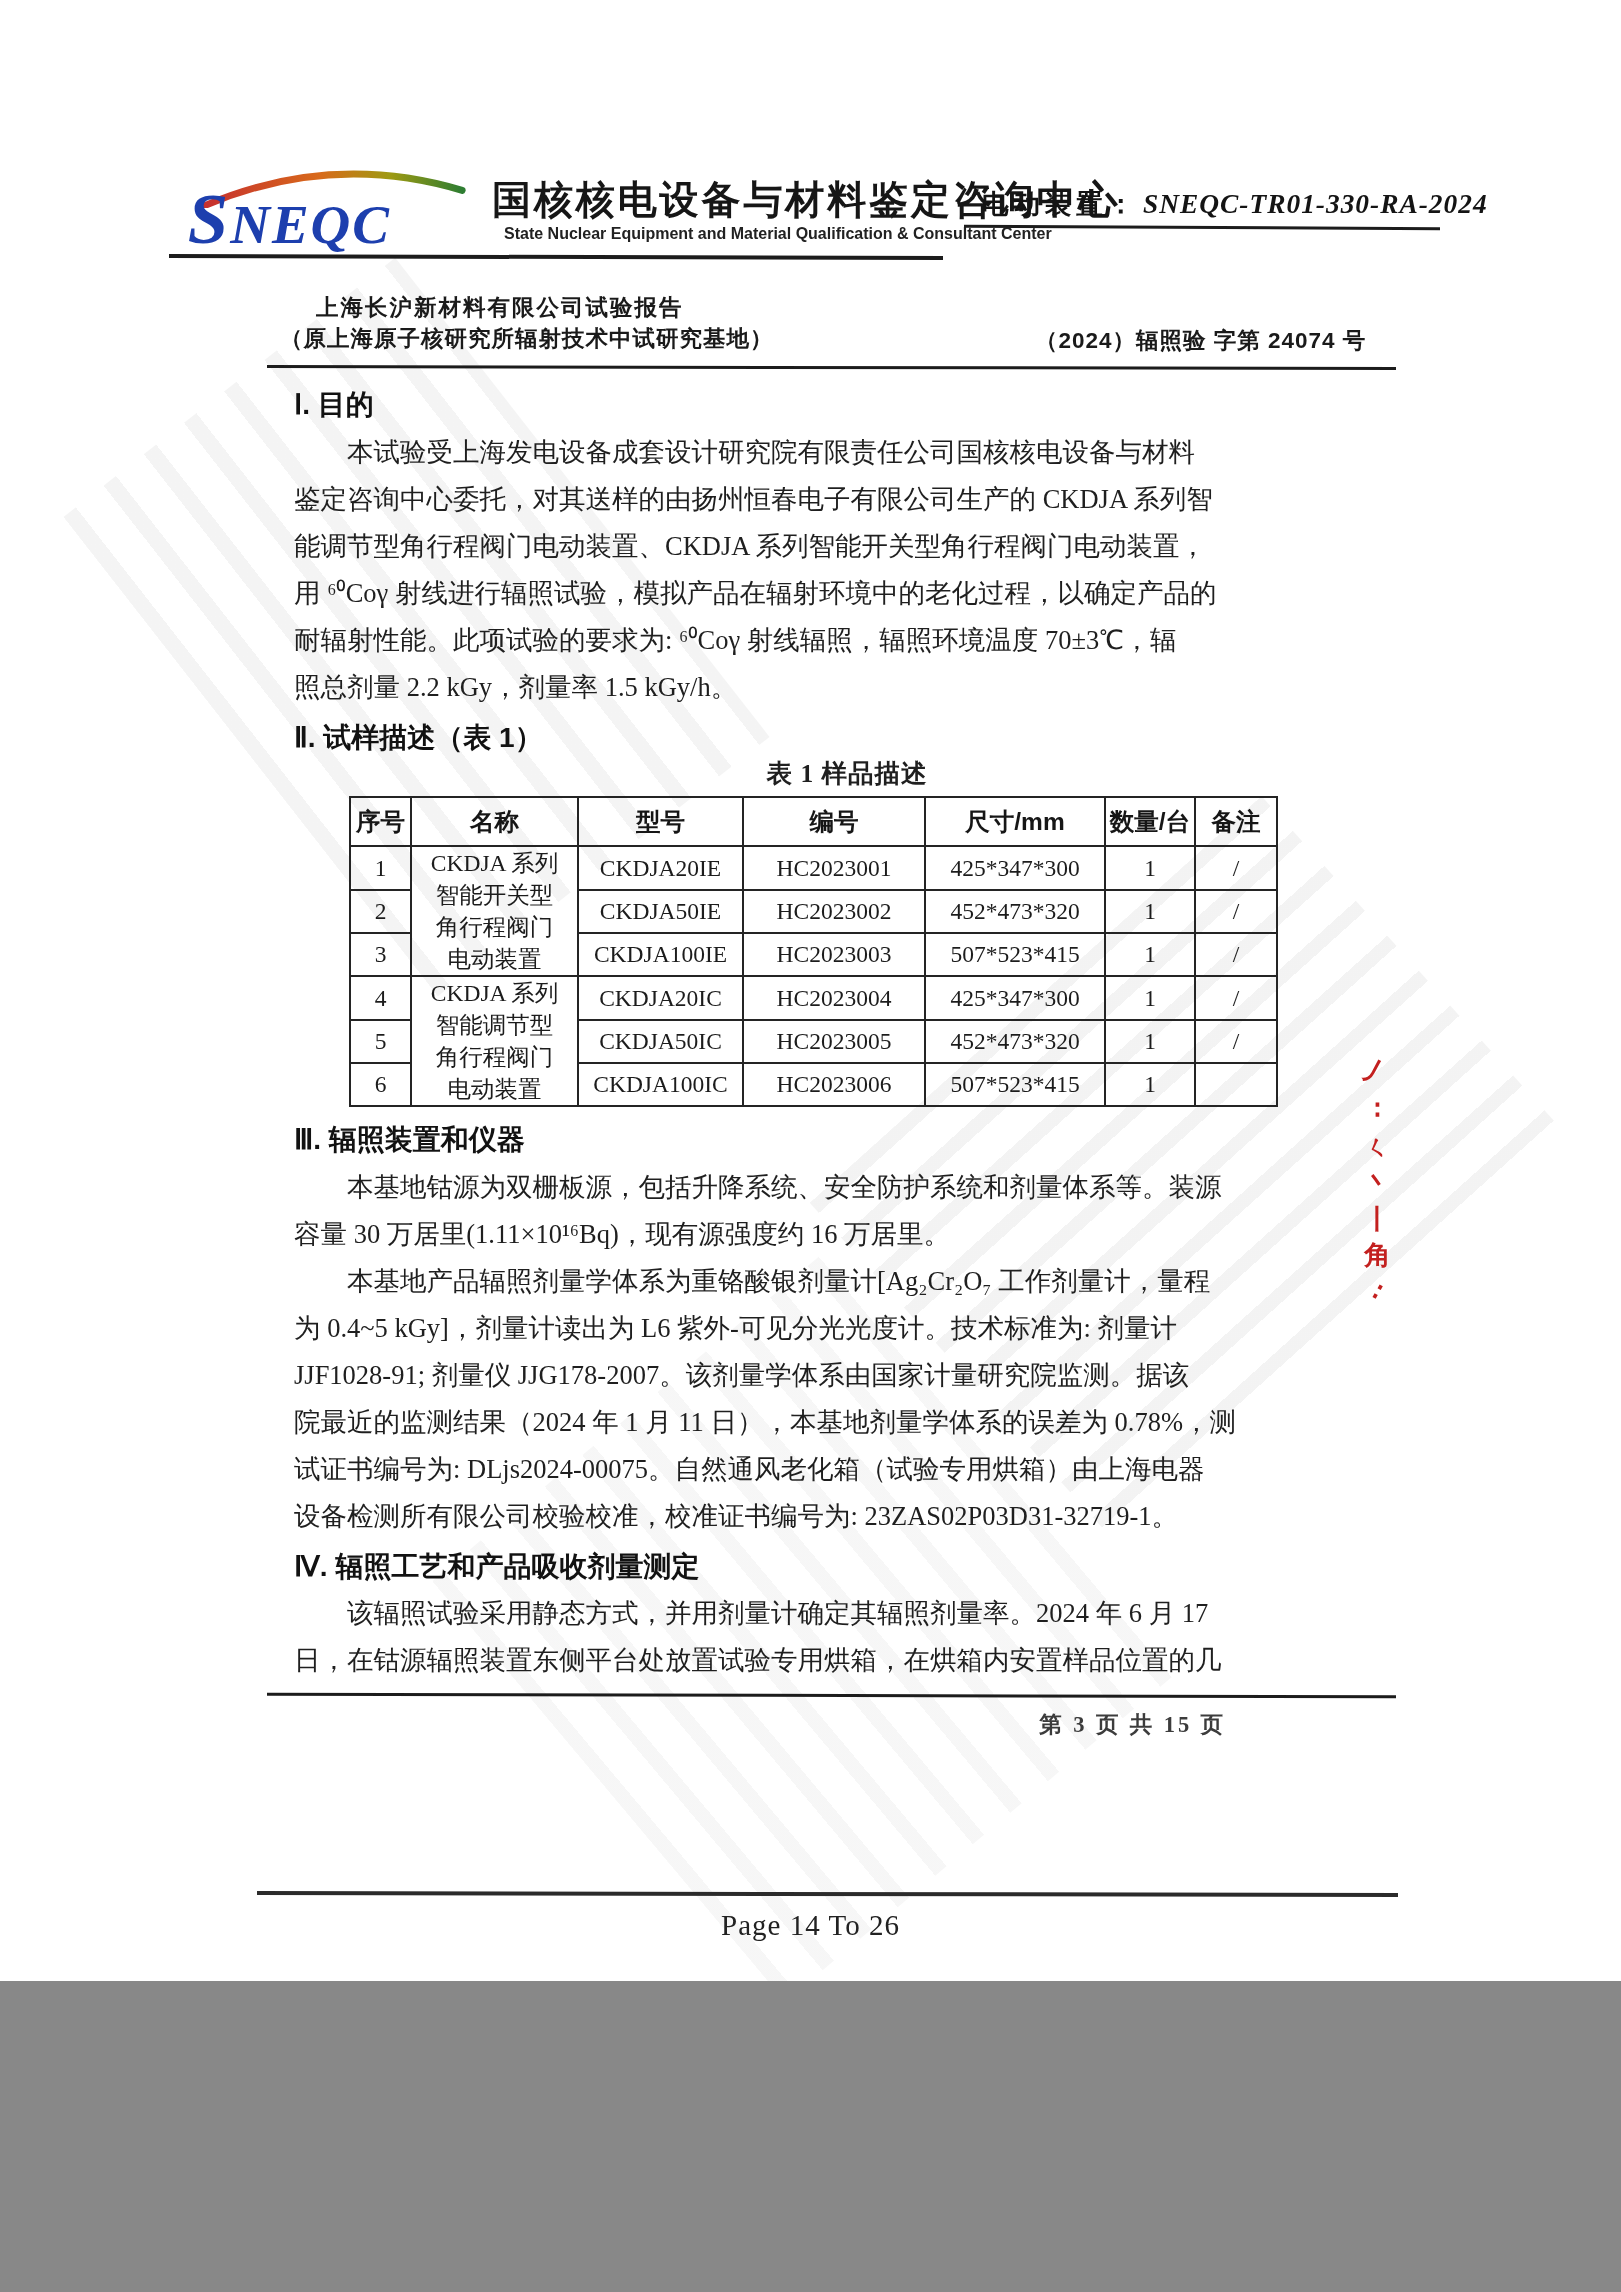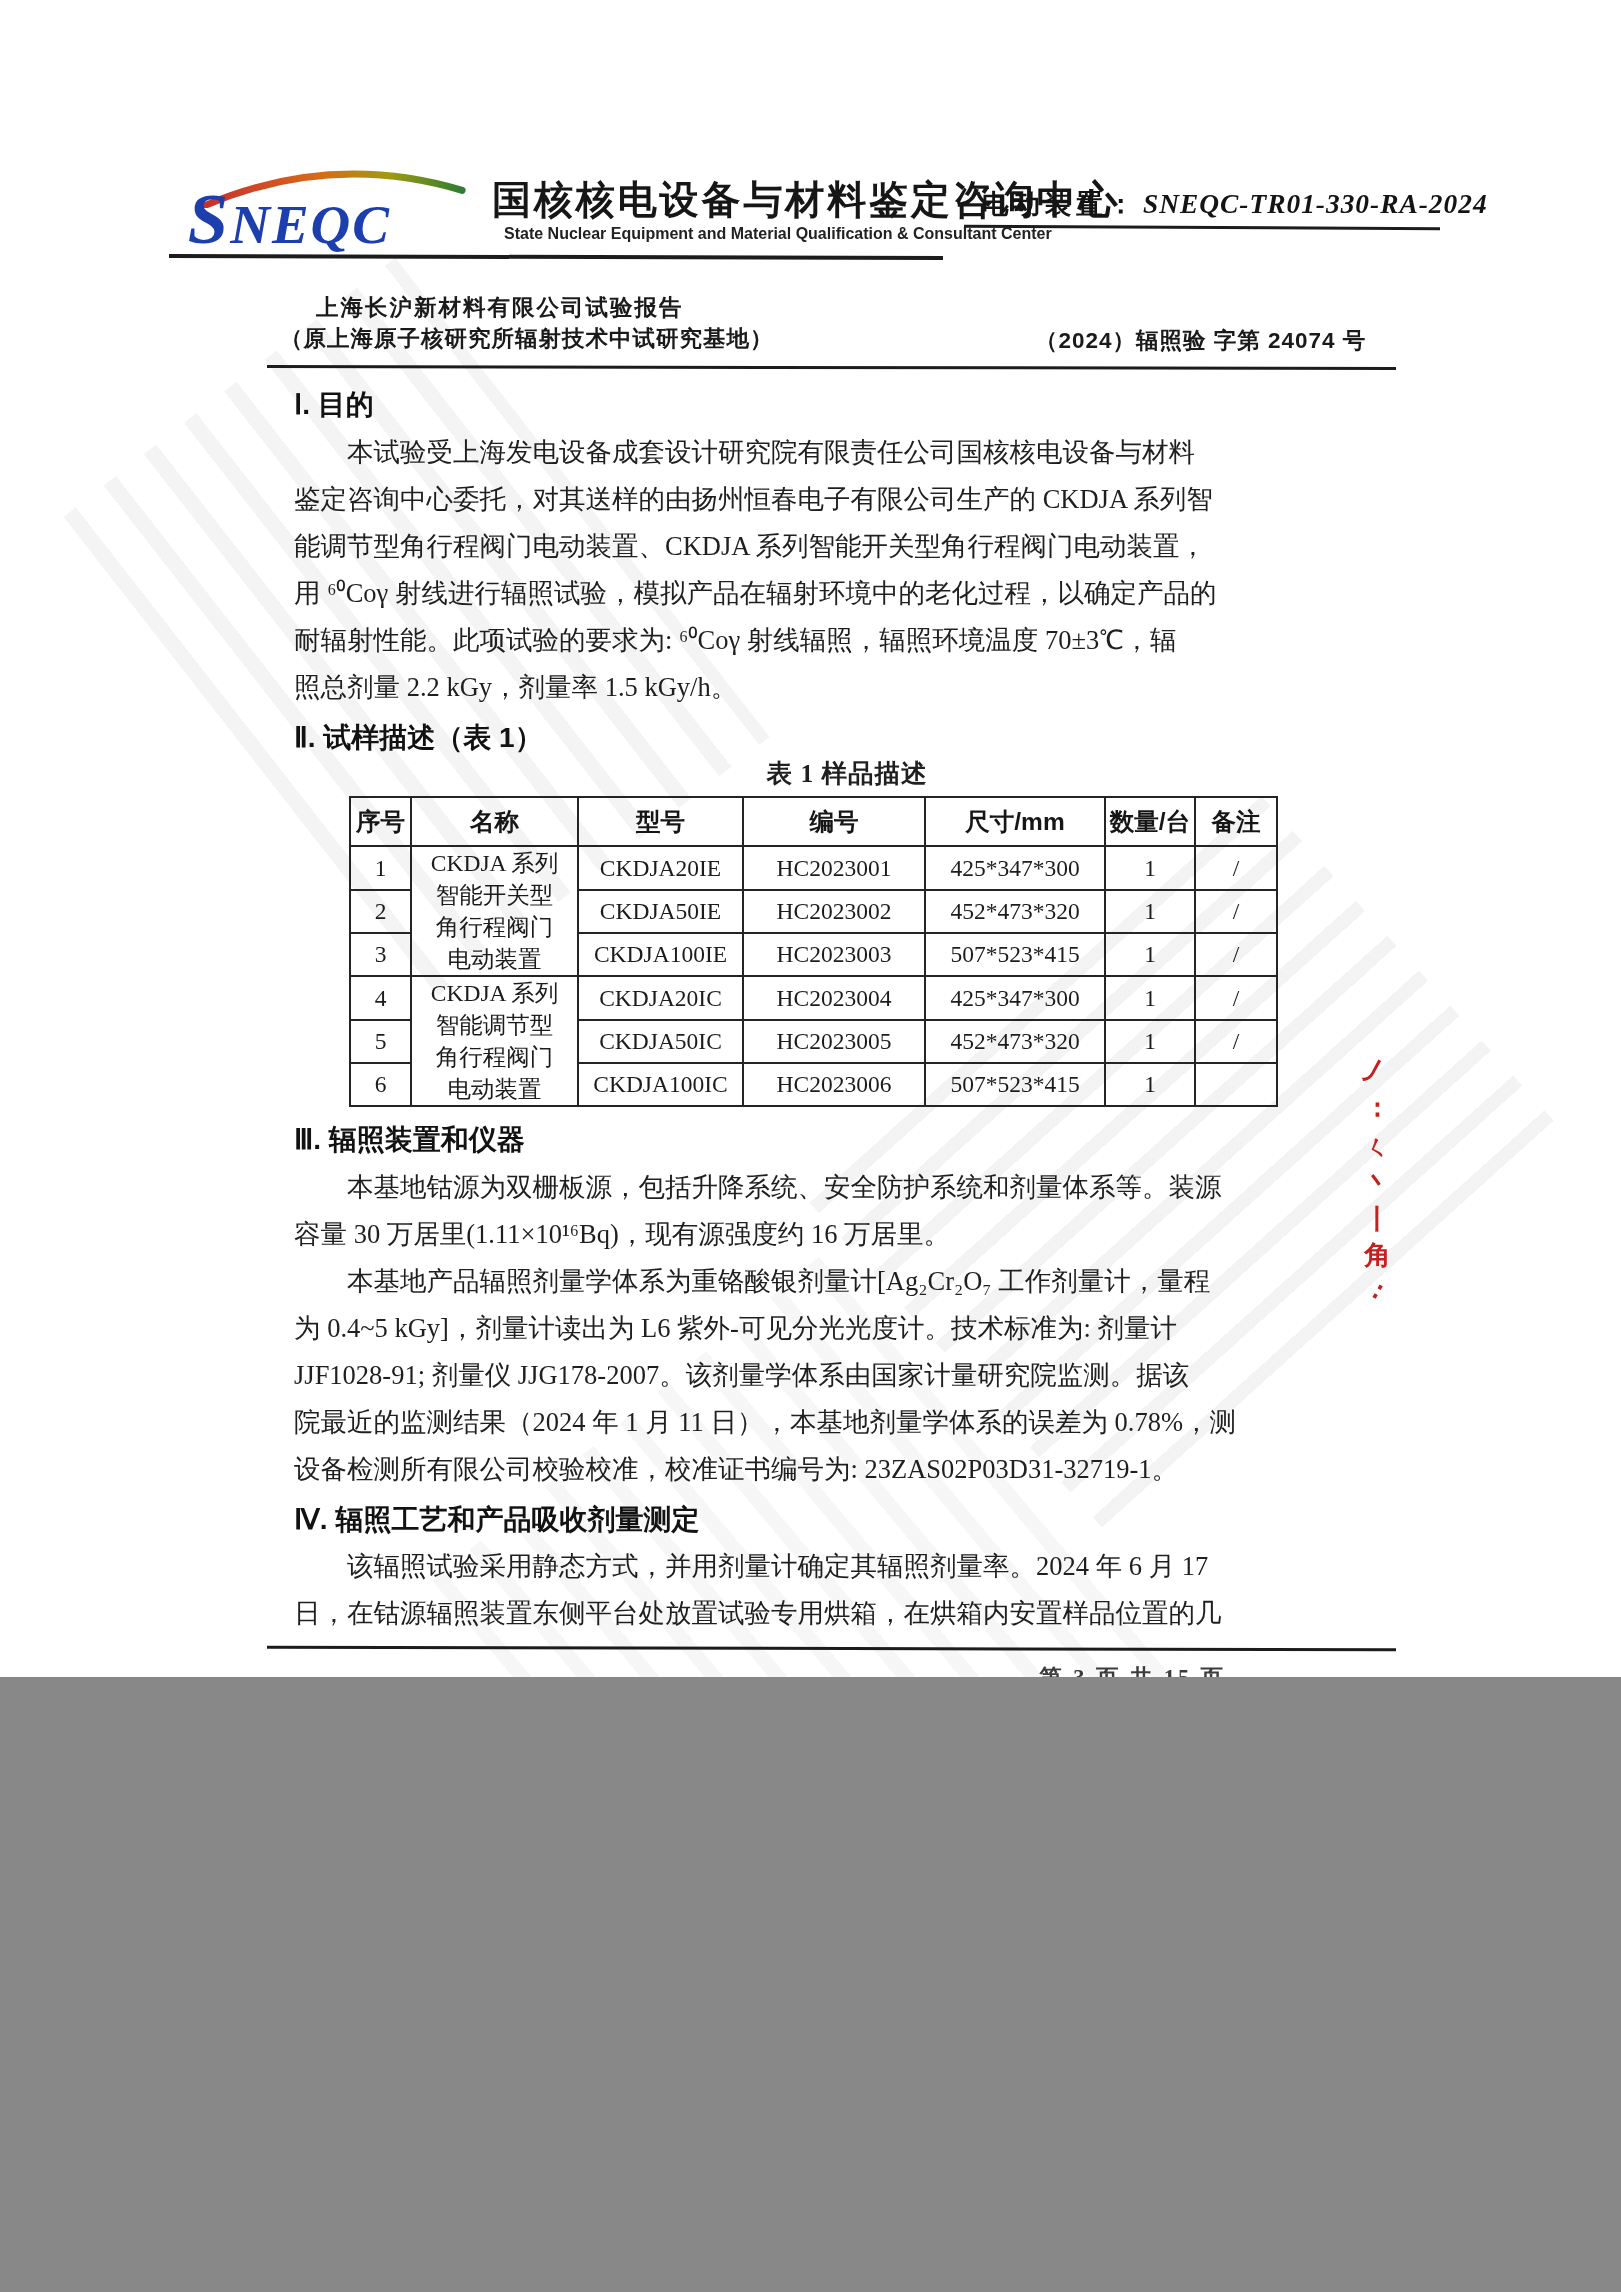--- a/index.html
+++ b/index.html
@@ -4,21 +4,21 @@
 <style>
   :root{
     --ink:#1f1f1f; --ink-soft:#3a3a3a; --faded:#6e6e6e;
     --logo-blue:#1d3fae; --stamp-red:#c3201f;
     --brand-blue:#2b6bf3; --brand-bracket:#b9ccfa; --brand-text:#2b2b33; --brand-gray:#90909a;
     --rule:#1c1c1c;
   }
   *{margin:0;padding:0;box-sizing:border-box;}
   html,body{background:#888;}
   .page{
-    position:relative;width:1621px;height:1677px;margin:0 auto;background:#ffffff;
+    position:relative;width:1621px;height:1981px;margin:0 auto;background:#ffffff;
     font-family:"Liberation Serif", serif;color:var(--ink);overflow:hidden;
   }
   
   .wm{position:absolute;pointer-events:none;}
   .wm1{left:206px;top:323px;width:421px;height:608px;transform:rotate(-38deg);
        background:repeating-linear-gradient(90deg, rgba(40,40,40,0.05) 0 15.7px, transparent 15.7px 51px);}
   .wm2{left:961px;top:863px;width:451px;height:608px;transform:rotate(48deg);
        background:repeating-linear-gradient(90deg, rgba(40,40,40,0.055) 0 13.7px, transparent 13.7px 47px);}
   .wm3{left:549px;top:1353px;width:510px;height:549px;transform:rotate(-40deg);
        background:repeating-linear-gradient(90deg, rgba(40,40,40,0.04) 0 14.7px, transparent 14.7px 49px);}
@@ -236,20 +236,21 @@
       </tbody>
     </table>
 
     <div class="h h-iii">Ⅲ. 辐照装置和仪器</div>
     <div class="pline indent">本基地钴源为双栅板源，包括升降系统、安全防护系统和剂量体系等。装源</div>
     <div class="pline">容量 30 万居里(1.11×10¹⁶Bq)，现有源强度约 16 万居里。</div>
     <div class="pline indent">本基地产品辐照剂量学体系为重铬酸银剂量计[Ag₂Cr₂O₇ 工作剂量计，量程</div>
     <div class="pline">为 0.4~5 kGy]，剂量计读出为 L6 紫外-可见分光光度计。技术标准为: 剂量计</div>
     <div class="pline">JJF1028-91; 剂量仪 JJG178-2007。该剂量学体系由国家计量研究院监测。据该</div>
     <div class="pline">院最近的监测结果（2024 年 1 月 11 日），本基地剂量学体系的误差为 0.78%，测</div>
+    <div class="pline">试证书编号为: DLjs2024-00075。自然通风老化箱（试验专用烘箱）由上海电器</div>
     <div class="pline">设备检测所有限公司校验校准，校准证书编号为: 23ZAS02P03D31-32719-1。</div>
 
     <div class="h h-iv">Ⅳ. 辐照工艺和产品吸收剂量测定</div>
     <div class="pline indent">该辐照试验采用静态方式，并用剂量计确定其辐照剂量率。2024 年 6 月 17</div>
     <div class="pline">日，在钴源辐照装置东侧平台处放置试验专用烘箱，在烘箱内安置样品位置的几</div>
 
     <div class="rule-bottom"></div>
     <div class="page-info">第  3 页 共 15 页</div>
   </div>
 

